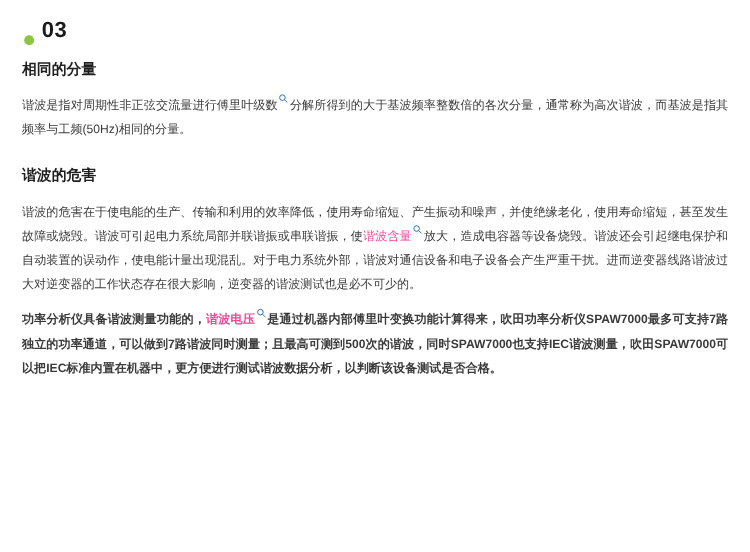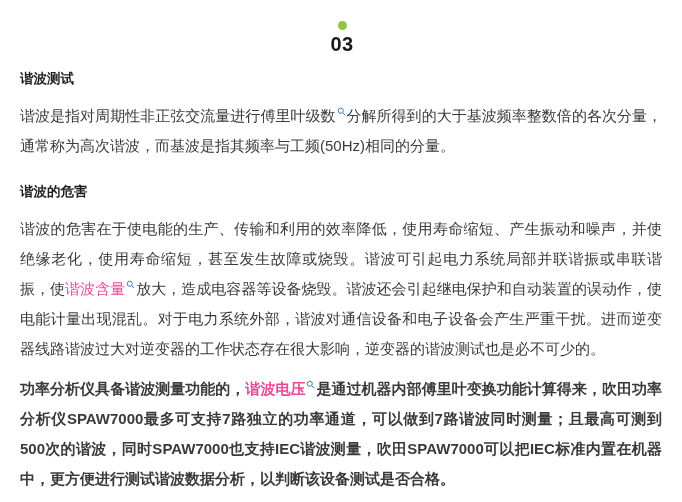--- a/index.html
+++ b/index.html
@@ -16,24 +16,23 @@
   }
   .page {
     position: relative;
     width: 682px;
     height: 502px;
     box-sizing: border-box;
     padding: 18px 20px 0 20px;
   }
   .section-number-row {
     display: flex;
-    align-items: center;
+    align-items: flex-end;
     gap: 7px;
     margin: 0 0 16px 2px;
-    flex-direction: column;
   }
   .bullet-dot {
     width: 9px;
     height: 9px;
     border-radius: 50%;
     background: #8cc63e;
     display: inline-block;
     flex: 0 0 auto;
     position: relative;
     top: 3px;
@@ -49,21 +48,21 @@
     font-size: 13.5px;
     font-weight: bold;
     color: #1f1f1f;
     margin: 0 0 12px 0;
     line-height: 1.4;
   }
   h2.heading.spaced {
     margin-top: 22px;
   }
   p.para {
-    font-size: 15px;
+    font-size: 11px;
     line-height: 2.0;
     color: #3a3a3a;
     margin: 0 0 10px 0;
     text-align: justify;
     text-justify: inter-ideograph;
   }
   p.para.last {
     margin-bottom: 0;
     font-weight: bold;
   }
@@ -87,21 +86,21 @@
 </head>
 <body>
 
 <div class="page">
 
   <div class="section-number-row">
     <span class="bullet-dot"></span>
     <span class="section-number">03</span>
   </div>
 
-  <h2 class="heading">谐波测试</h2>
+  <h2 class="heading">相同的分量</h2>
   <p class="para">
     <span>谐波是指对周期性非正弦交流量进行傅里叶级数</span><span class="sup-search"><svg viewBox="0 0 12 12" width="9" height="9">
           <circle cx="5" cy="5" r="3.4" fill="none" stroke="#2a6fb5" stroke-width="1.2"></circle>
           <line x1="7.5" y1="7.5" x2="11" y2="11" stroke="#2a6fb5" stroke-width="1.2"></line>
         </svg></span><span>分解所得到的大于基波频率整数倍的各次分量，通常称为高次谐波，而基波是指其频率与工频(50Hz)相同的分量。</span>
   </p>
 
   <h2 class="heading spaced">谐波的危害</h2>
   <p class="para">
     <span>谐波的危害在于使电能的生产、传输和利用的效率降低，使用寿命缩短、产生振动和噪声，并使绝缘老化，使用寿命缩短，甚至发生故障或烧毁。谐波可引起电力系统局部并联谐振或串联谐振，使</span><a class="link" href="#">谐波含量</a><span class="sup-search"><svg viewBox="0 0 12 12" width="9" height="9">

